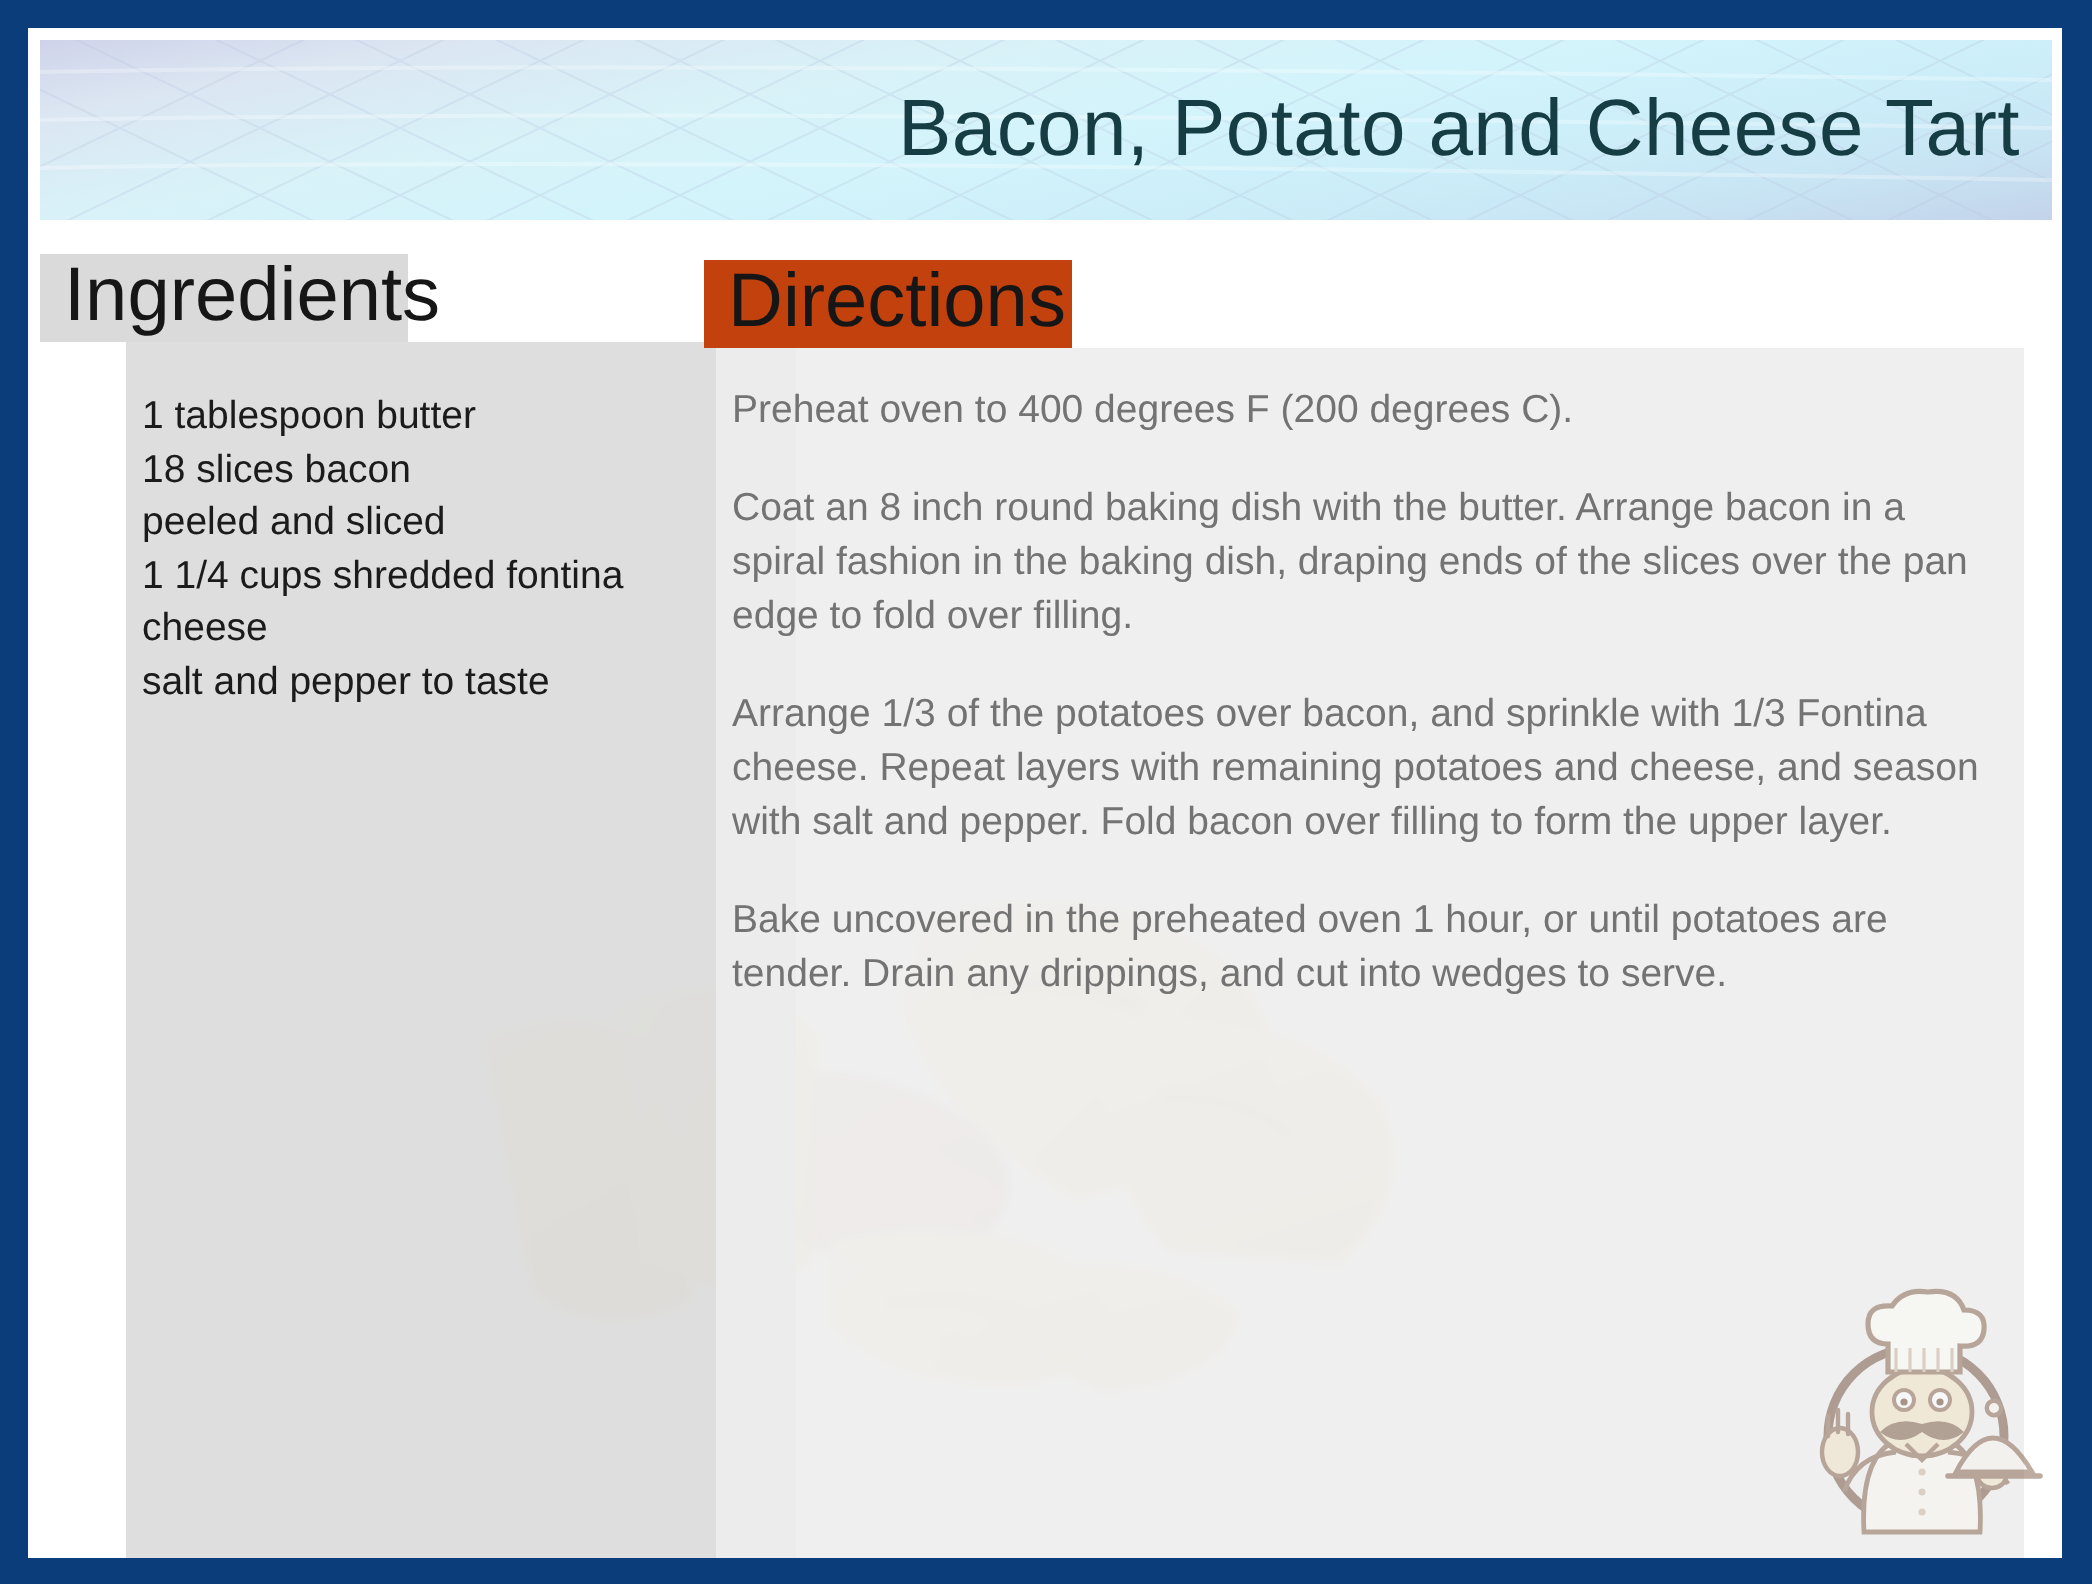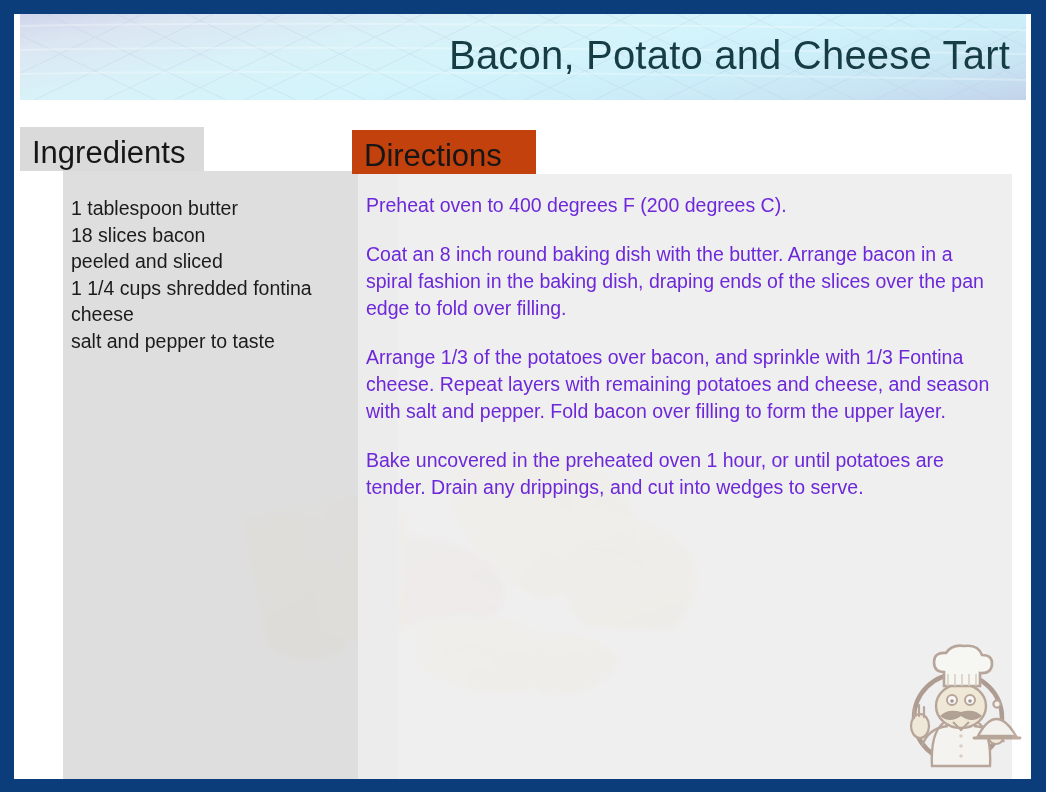--- a/index.html
+++ b/index.html
@@ -40,21 +40,21 @@
     width: 660px;
     height: 380px;
     opacity: 0.92;
     pointer-events: none;
   }
 
   
   #title-banner {
     position: absolute;
     left: 20px;
-    top: 10px;
+    top: 20px;
     width: 1006px;
     height: 90px;
     background:
       linear-gradient(170deg,
         #cfd3ea 0%,
         #dbe6f2 14%,
         #d8f2f8 34%,
         #d3f4fb 52%,
         #cceef9 70%,
         #c8e4f3 86%,
@@ -74,24 +74,24 @@
     font-size: 40px;
     color: #163d44;
     letter-spacing: 0.2px;
     white-space: nowrap;
   }
 
   
   .section-tab {
     position: absolute;
     display: flex;
-    align-items: flex-end;
+    align-items: flex-start;
     padding-left: 12px;
     box-sizing: border-box;
-    font-size: 31px;
+    font-size: 38px;
     color: #161616;
   }
   #tab-ingredients {
     left: 20px;
     top: 127px;
     width: 184px;
     height: 44px;
     background: #dadada;
   }
   #tab-directions {
@@ -136,21 +136,21 @@
   }
   #ingredients-list li {
     margin: 0;
   }
 
   
   .direction-step {
     margin: 0 0 22px 0;
     font-size: 19.5px;
     line-height: 27px;
-    color: #6d28d9;
+    color: #737373;
   }
   .direction-step:last-child { margin-bottom: 16px; }
 
   
   #chef-logo {
     position: absolute;
     left: 898px;
     top: 642px;
     width: 126px;
     height: 132px;

